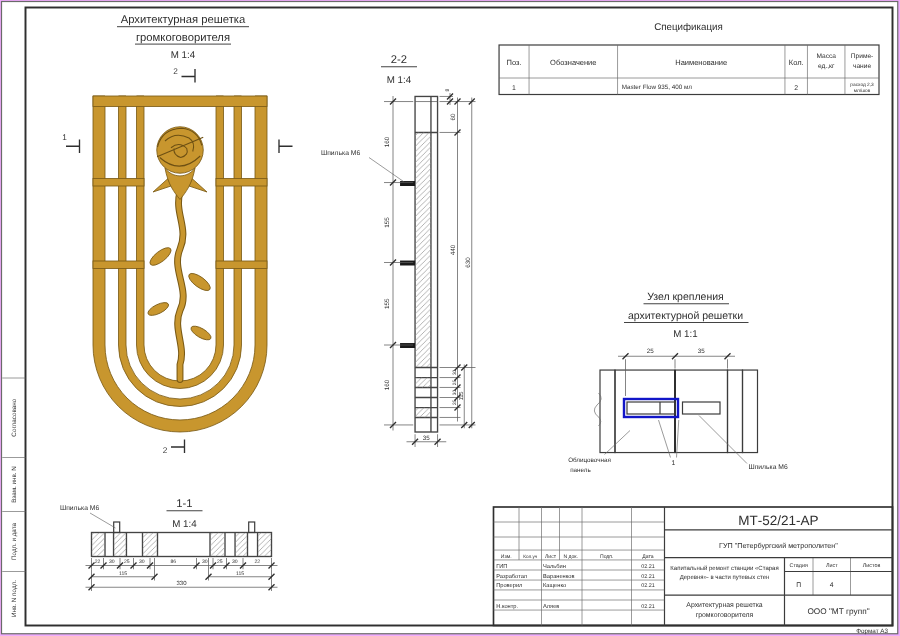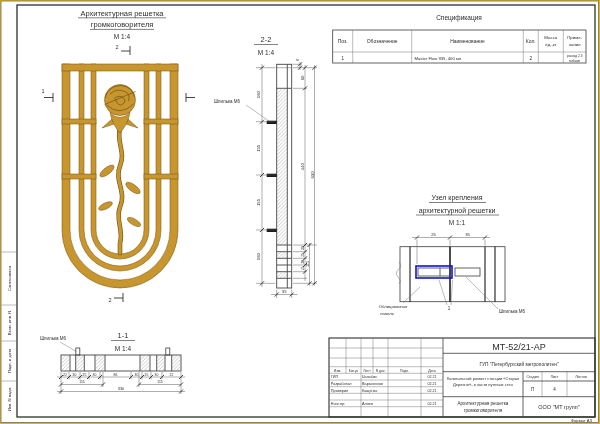--- a/index.html
+++ b/index.html
@@ -1,16 +1,16 @@
 <!DOCTYPE html>
 <html><head>
 <meta charset="utf-8">
 <style>
   html,body{margin:0;padding:0;background:#e8e8e8;}
-  .sheet-wrap{width:600px;height:424px;background:#eab308;position:relative;font-family:"Liberation Sans",sans-serif;}
+  .sheet-wrap{width:600px;height:424px;background:#f0abfc;position:relative;font-family:"Liberation Sans",sans-serif;}
   svg{display:block;}
   text{fill:#2e2e2e;font-family:"Liberation Sans",sans-serif;text-anchor:middle;}
   .st{text-anchor:start}.en{text-anchor:end}
   .s30{font-size:3.1px}.s32{font-size:3.2px}.s34{font-size:3.4px}.s36{font-size:3.6px}
   .s38{font-size:3.8px}.s40{font-size:4px}.s42{font-size:4.2px}.s44{font-size:4.4px}
   .s45{font-size:4.5px}.s46{font-size:4.6px}.s48{font-size:4.8px}.s5{font-size:5px}
   .s55{font-size:5.5px}.s65{font-size:6.5px}.s7{font-size:7px}.s75{font-size:7.5px}.s9{font-size:9px}
   .ln{stroke:#3c3c3c;stroke-width:.8;fill:none}
   .lnh{stroke:#444;stroke-width:.9;fill:none}
   .thin{stroke:#6a6a6a;stroke-width:.45;fill:none}

